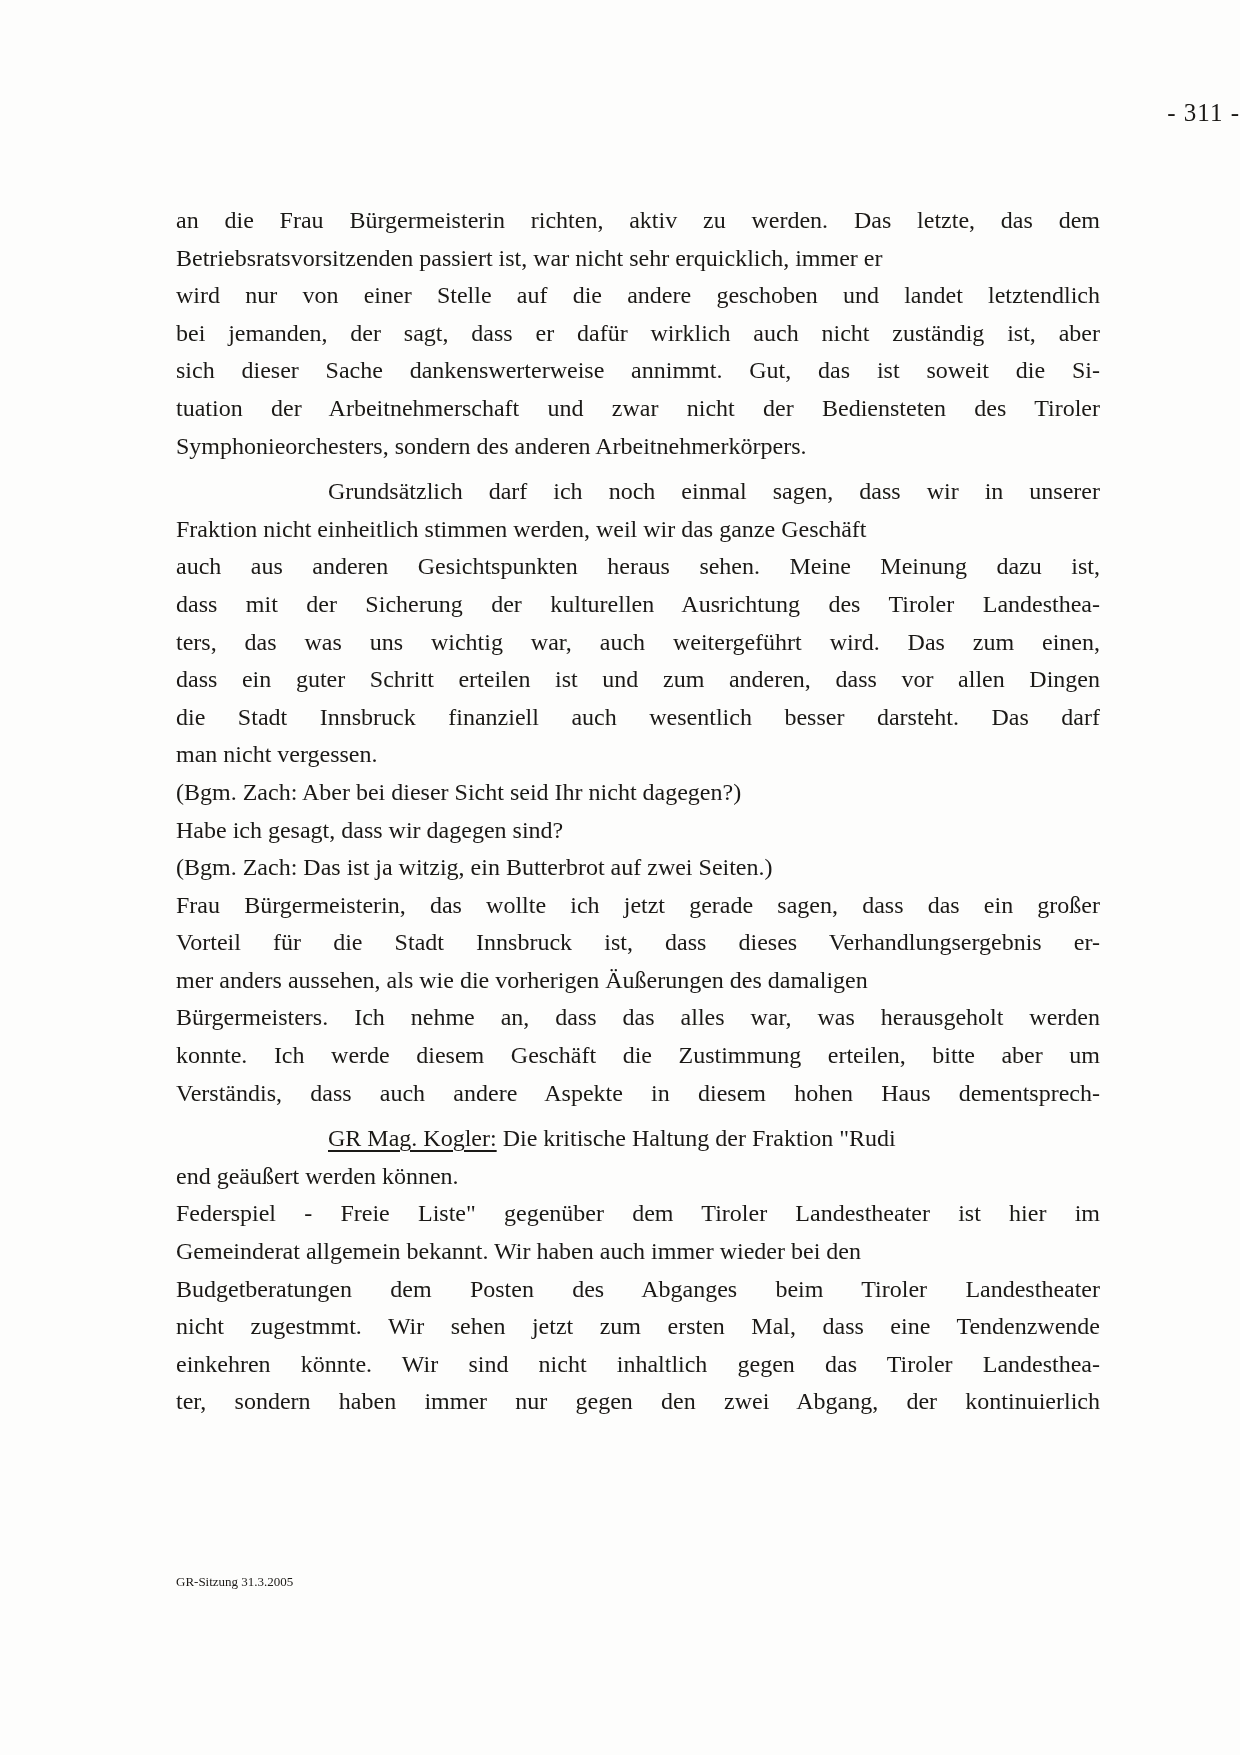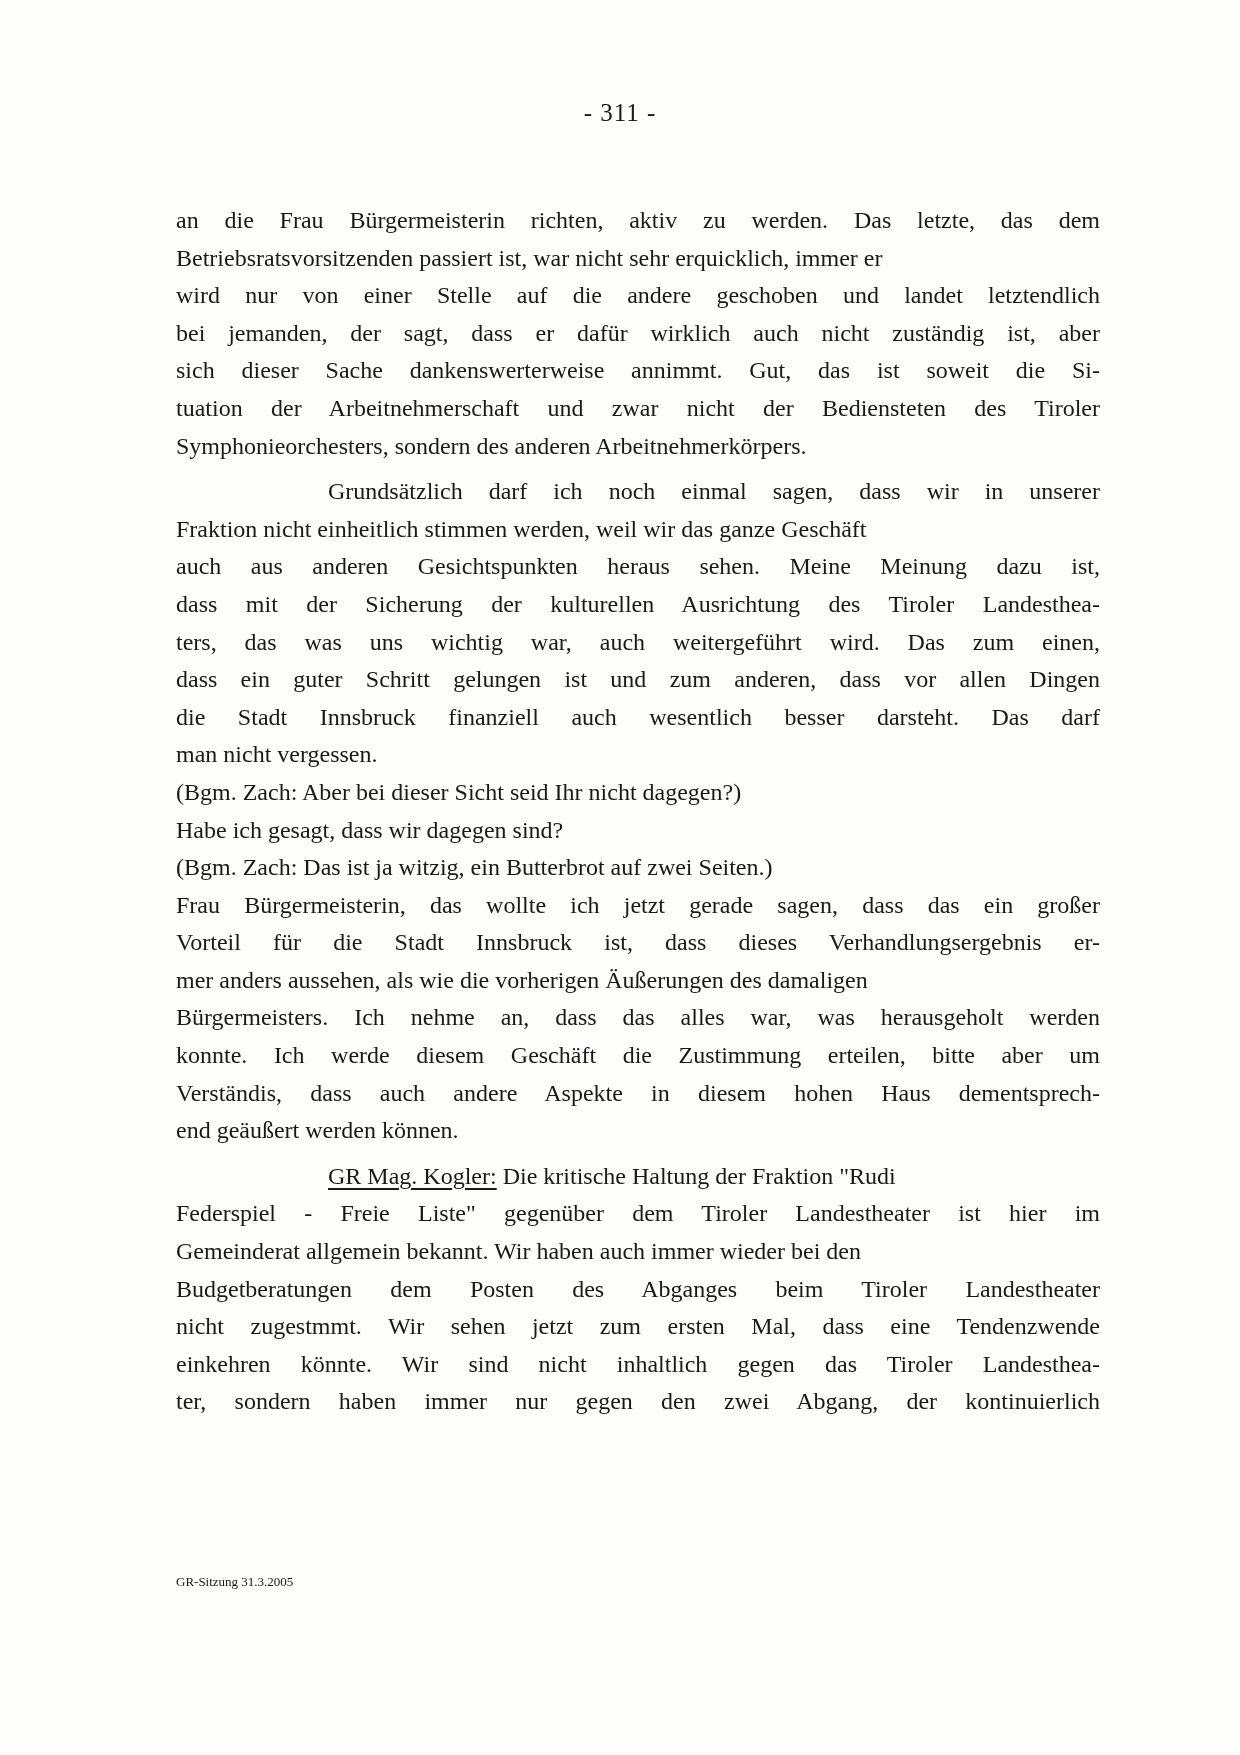--- a/index.html
+++ b/index.html
@@ -14,21 +14,21 @@
     background: #fdfdfc;
     color: #1b1916;
     font-family: "Liberation Serif", "DejaVu Serif", serif;
     overflow: hidden;
   }
   .page-number {
     position: absolute;
     top: 97px;
     left: 0;
     width: 100%;
-    text-align: center;
+    text-align: right;
     font-size: 25px;
     line-height: 32px;
     letter-spacing: 1px;
   }
   .body-text {
     position: absolute;
     top: 202px;
     left: 176px;
     width: 924px;
   }
@@ -75,34 +75,34 @@
       <div class="line justify">wird nur von einer Stelle auf die andere geschoben und landet letztendlich</div>
       <div class="line justify">bei jemanden, der sagt, dass er dafür wirklich auch nicht zuständig ist, aber</div>
       <div class="line justify">sich dieser Sache dankenswerterweise annimmt. Gut, das ist soweit die Si-</div>
       <div class="line justify">tuation der Arbeitnehmerschaft und zwar nicht der Bediensteten des Tiroler</div>
       <div class="line left">Symphonieorchesters, sondern des anderen Arbeitnehmerkörpers.</div>
       <div class="line justify indent">Grundsätzlich darf ich noch einmal sagen, dass wir in unserer</div>
       <div class="line left">Fraktion nicht einheitlich stimmen werden, weil wir das ganze Geschäft</div>
       <div class="line justify">auch aus anderen Gesichtspunkten heraus sehen. Meine Meinung dazu ist,</div>
       <div class="line justify">dass mit der Sicherung der kulturellen Ausrichtung des Tiroler Landesthea-</div>
       <div class="line justify">ters, das was uns wichtig war, auch weitergeführt wird. Das zum einen,</div>
-      <div class="line justify">dass ein guter Schritt gelungen ist und zum anderen, dass vor allen Dingen</div>
+      <div class="line justify">dass ein guter Schritt erteilen ist und zum anderen, dass vor allen Dingen</div>
       <div class="line justify">die Stadt Innsbruck finanziell auch wesentlich besser darsteht. Das darf</div>
       <div class="line left">man nicht vergessen.</div>
       <div class="line left">(Bgm. Zach: Aber bei dieser Sicht seid Ihr nicht dagegen?)</div>
       <div class="line left">Habe ich gesagt, dass wir dagegen sind?</div>
       <div class="line left">(Bgm. Zach: Das ist ja witzig, ein Butterbrot auf zwei Seiten.)</div>
       <div class="line justify">Frau Bürgermeisterin, das wollte ich jetzt gerade sagen, dass das ein großer</div>
       <div class="line justify">Vorteil für die Stadt Innsbruck ist, dass dieses Verhandlungsergebnis er-</div>
       <div class="line left">mer anders aussehen, als wie die vorherigen Äußerungen des damaligen</div>
       <div class="line justify">Bürgermeisters. Ich nehme an, dass das alles war, was herausgeholt werden</div>
       <div class="line justify">konnte. Ich werde diesem Geschäft die Zustimmung erteilen, bitte aber um</div>
       <div class="line justify">Verständis, dass auch andere Aspekte in diesem hohen Haus dementsprech-</div>
+      <div class="line left indent"><span class="seg-underline">GR Mag. Kogler:</span><span> Die kritische Haltung der Fraktion "Rudi</span></div>
       <div class="line left">end geäußert werden können.</div>
-      <div class="line left indent"><span class="seg-underline">GR Mag. Kogler:</span><span> Die kritische Haltung der Fraktion "Rudi</span></div>
       <div class="line justify">Federspiel - Freie Liste" gegenüber dem Tiroler Landestheater ist hier im</div>
       <div class="line left">Gemeinderat allgemein bekannt. Wir haben auch immer wieder bei den</div>
       <div class="line justify">Budgetberatungen dem Posten des Abganges beim Tiroler Landestheater</div>
       <div class="line justify">nicht zugestmmt. Wir sehen jetzt zum ersten Mal, dass eine Tendenzwende</div>
       <div class="line justify">einkehren könnte. Wir sind nicht inhaltlich gegen das Tiroler Landesthea-</div>
       <div class="line justify">ter, sondern haben immer nur gegen den zwei Abgang, der kontinuierlich</div>
     </div>
 
   <div class="footer">GR-Sitzung 31.3.2005</div>
 

